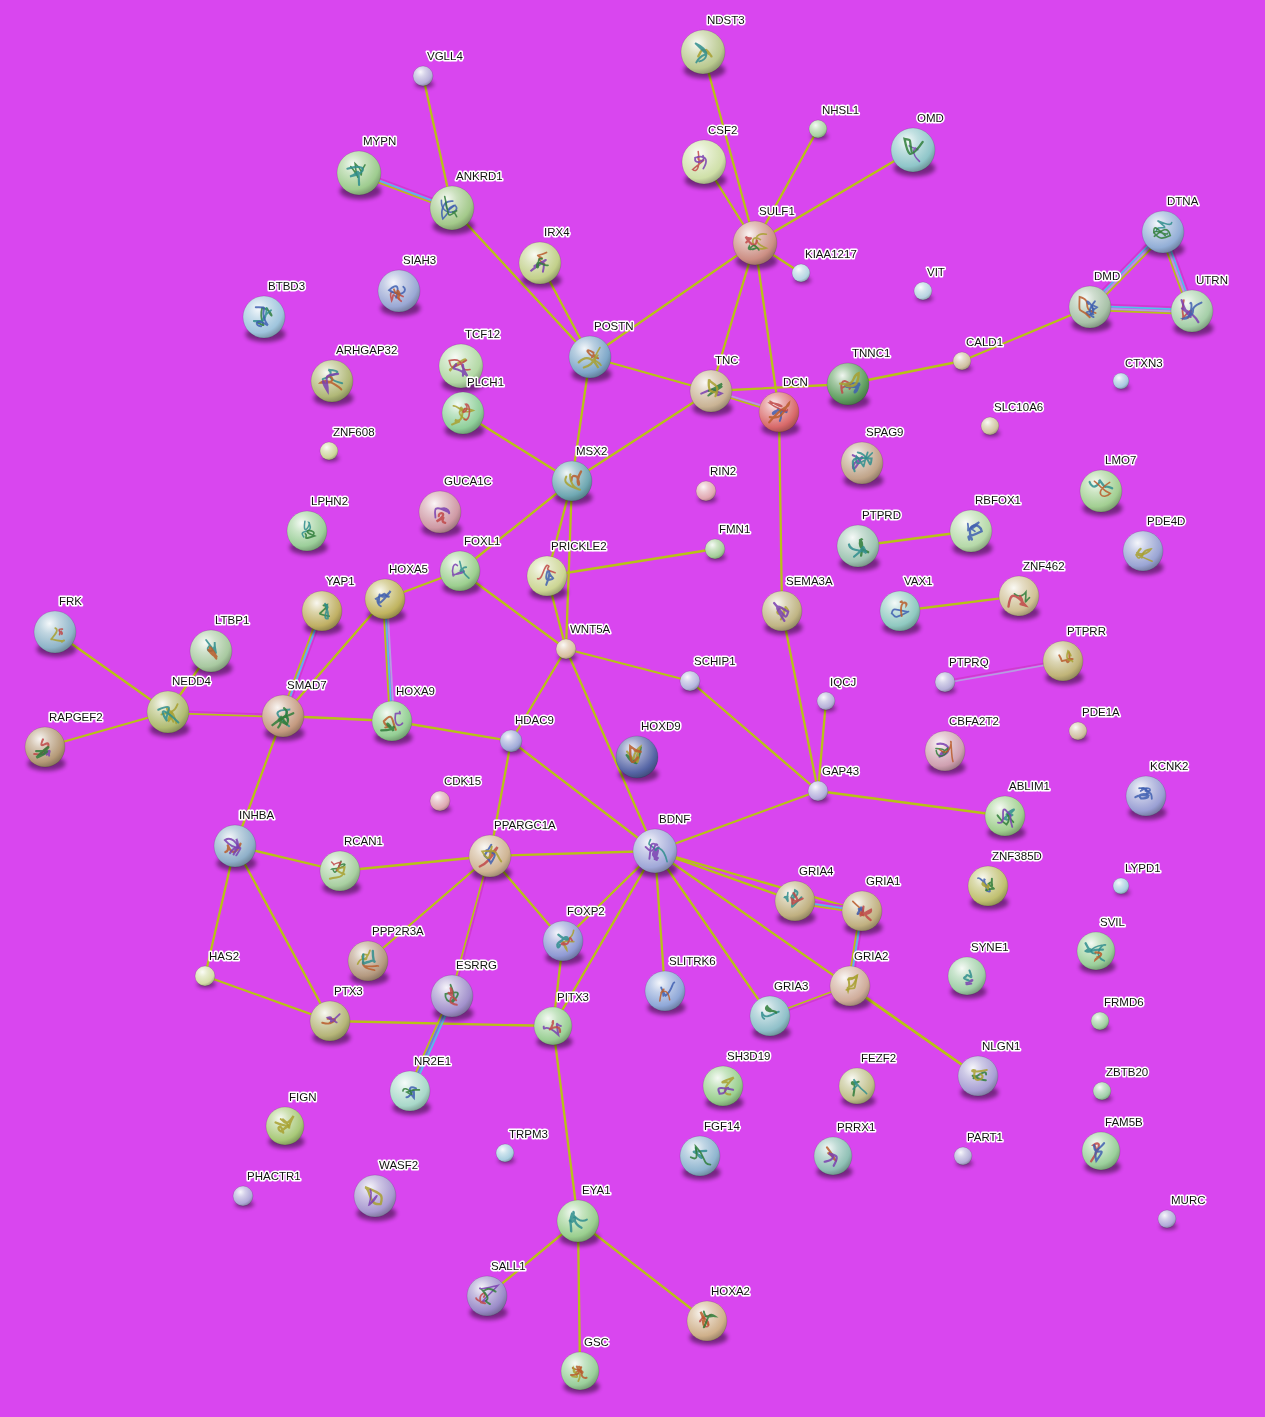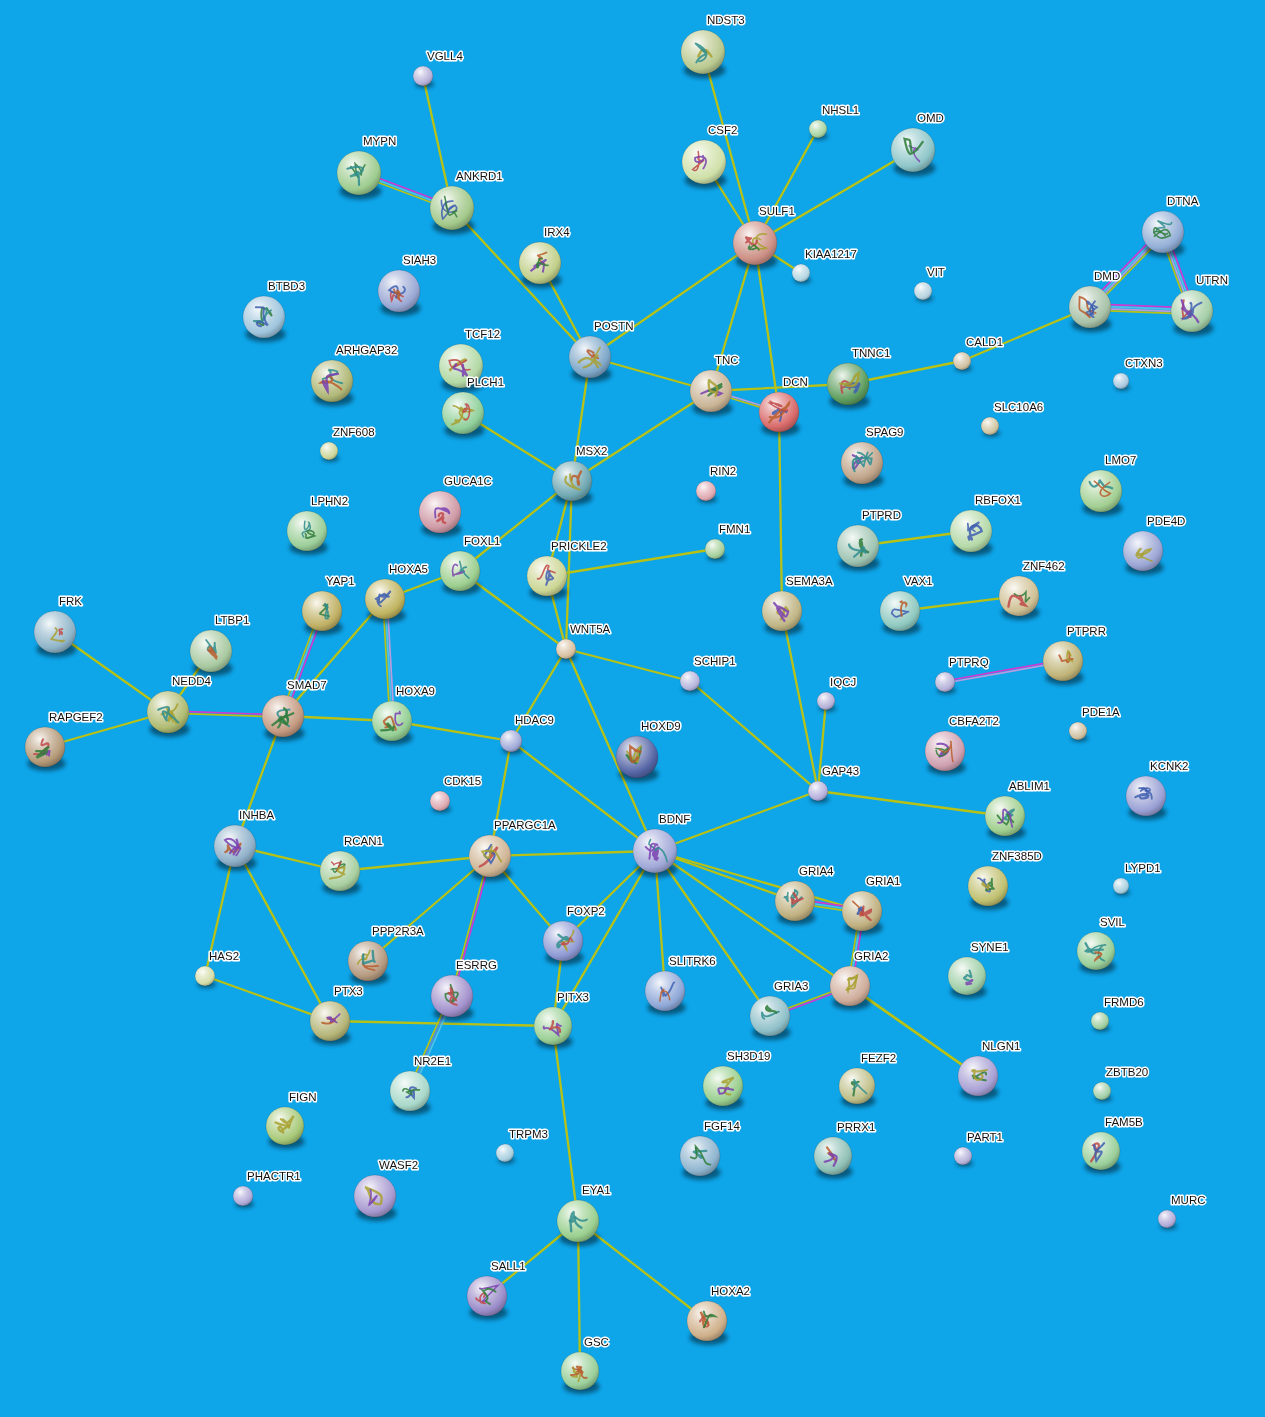--- a/index.html
+++ b/index.html
@@ -1,16 +1,16 @@
 <!DOCTYPE html>
 <html><head>
 <meta charset="utf-8">
 <style>
   html,body{margin:0;padding:0;background:#ffffff;}
-  #canvas{position:relative;width:1265px;height:1417px;background:#0ea5e9;overflow:hidden;font-family:"Liberation Sans",sans-serif;}
+  #canvas{position:relative;width:1265px;height:1417px;background:#d946ef;overflow:hidden;font-family:"Liberation Sans",sans-serif;}
   svg{display:block;}
   text.node-label{
     font-family:"Liberation Sans",sans-serif;
     font-size:11.5px;
     font-weight:500;
     fill:#111111;
     paint-order:stroke;
     stroke:#ffffff;
     stroke-width:3px;
     stroke-linejoin:round;

